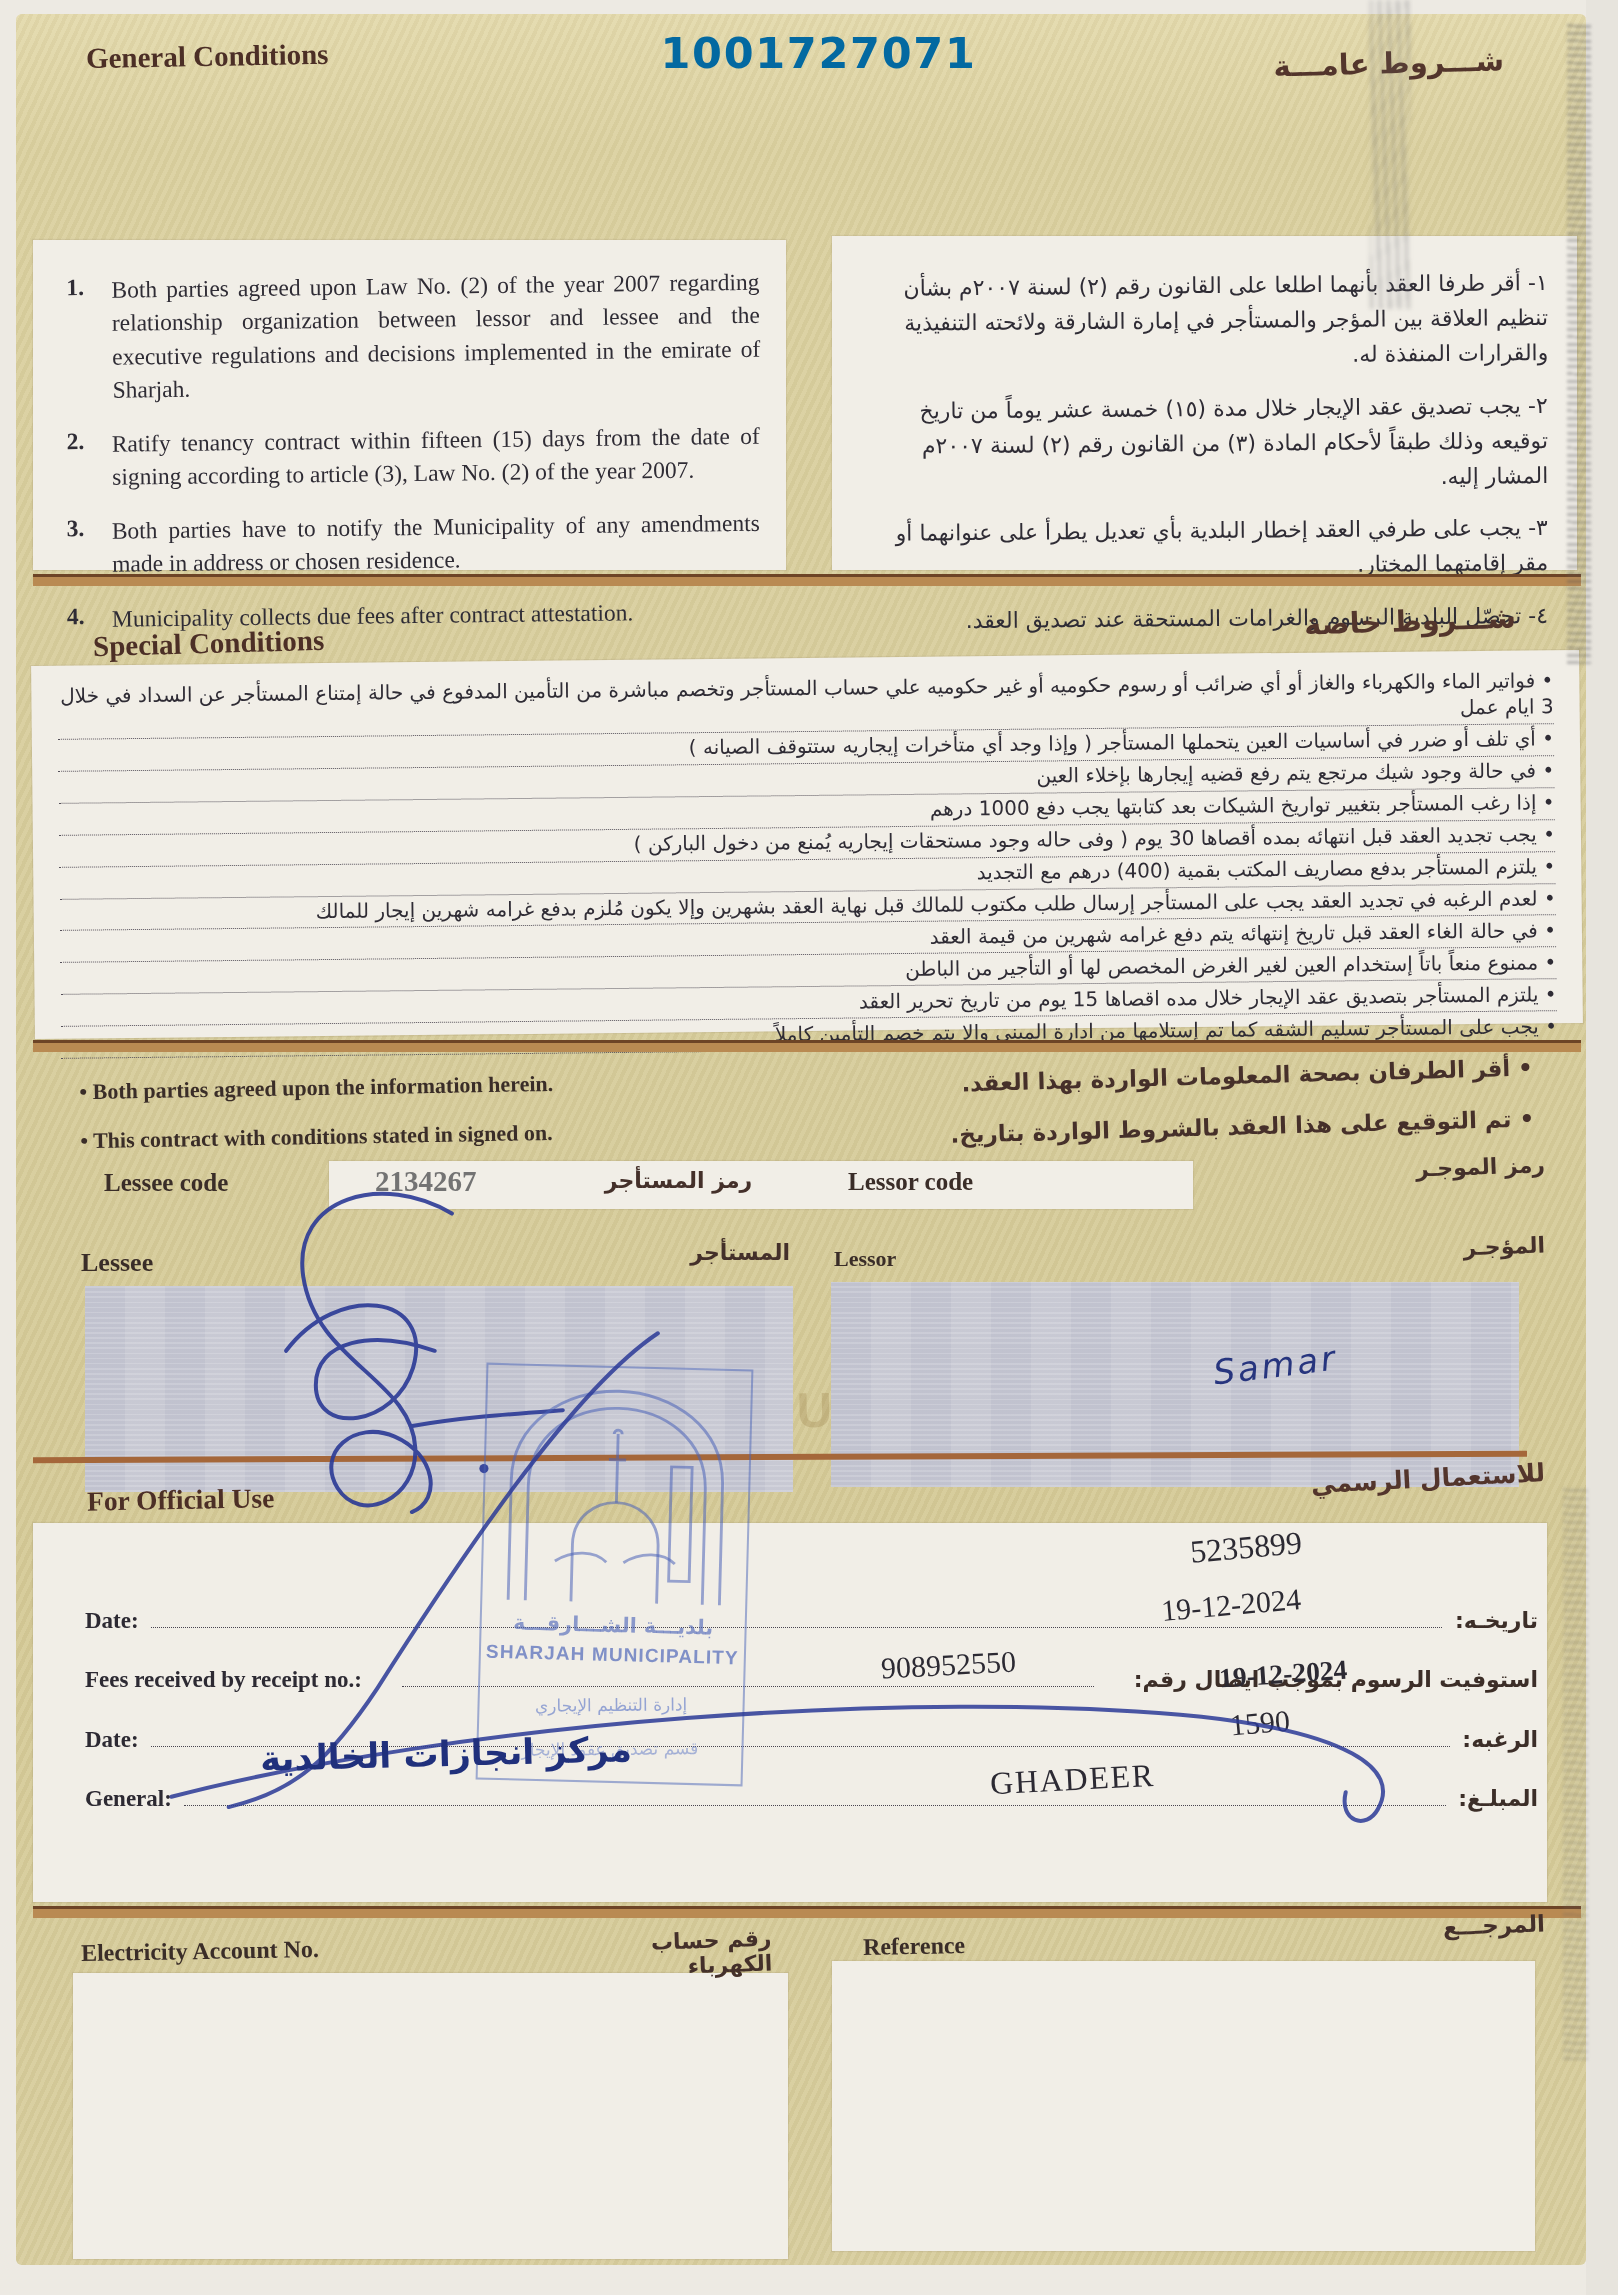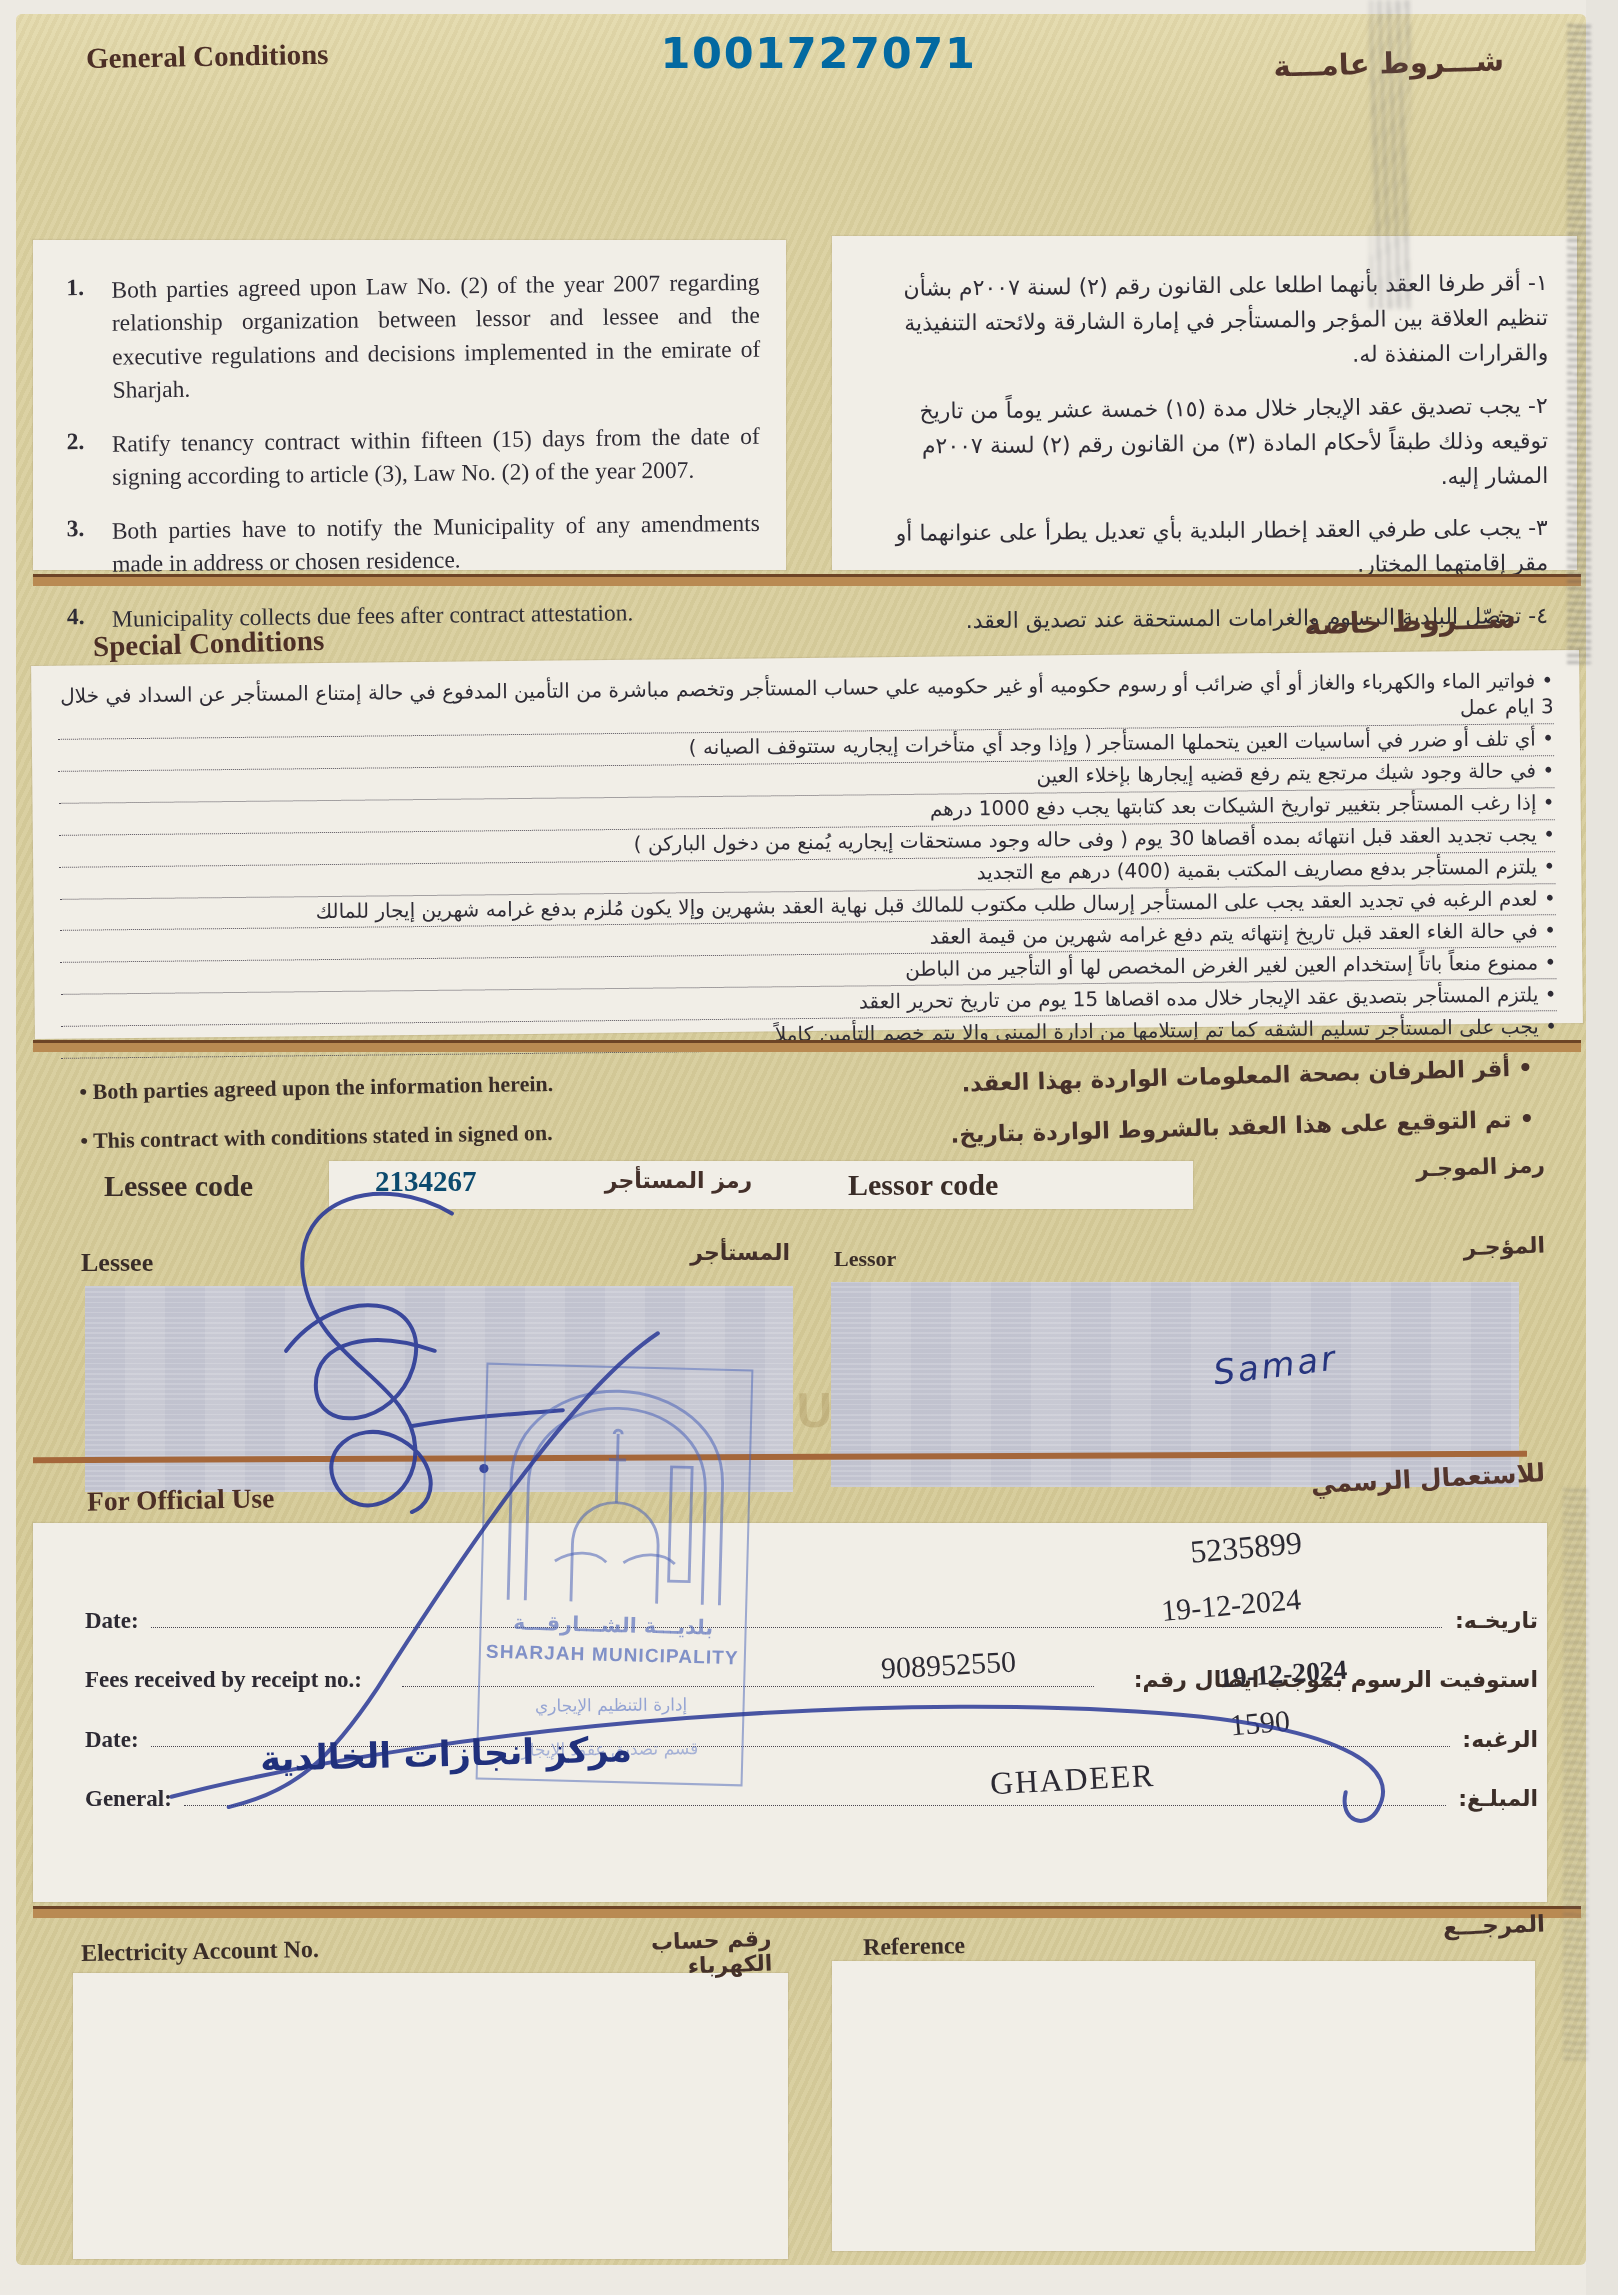--- a/index.html
+++ b/index.html
@@ -36,23 +36,23 @@
               border-bottom:1.7px dotted #55505a;padding-bottom:2.9px;margin-bottom:1.7px;}
   
   .agree-en{position:absolute;left:80px;top:1075px;z-index:4;transform:rotate(-1deg);}
   .agree-en div{font-size:22px;font-weight:bold;color:#3a2d28;margin-bottom:23px;}
   .agree-ar{position:absolute;left:847px;top:1064px;width:687px;z-index:4;direction:rtl;
             font-family:"DejaVu Sans",sans-serif;transform:rotate(-1.6deg);}
   .agree-ar div{font-size:23px;font-weight:bold;color:#46302a;margin-bottom:25px;text-align:right;}
   
   .code-strip{left:329px;top:1161px;width:864px;height:48px;}
   .lbl{position:absolute;z-index:4;font-weight:bold;}
-  .lbl-serif{font-size:30px;color:#3a2d28;}
+  .lbl-serif{font-size:25px;color:#3a2d28;}
   .lbl-ar{font-family:"DejaVu Sans",sans-serif;font-size:22px;color:#44302a;}
-  .val{position:absolute;z-index:4;font-family:"Liberation Serif",serif;color:#0c4a6e;}
+  .val{position:absolute;z-index:4;font-family:"Liberation Serif",serif;color:#737373;}
   
   .sigbox{position:absolute;background:#c9cad4;z-index:2;
           background-image:repeating-linear-gradient(0deg,rgba(255,255,255,.16) 0 1.7px,rgba(0,0,0,0) 1.7px 5.1px),
                            repeating-linear-gradient(90deg,rgba(178,180,197,.35) 0 40px,rgba(198,199,210,.3) 40px 80px);}
   .watermark{position:absolute;left:246px;top:1382px;width:1144px;text-align:center;z-index:1;
              font-family:"Liberation Sans",sans-serif;font-weight:bold;font-size:49px;letter-spacing:15px;
              color:rgba(148,120,62,.26);transform:rotate(-1deg);}
   
   .offbox{left:33px;top:1523px;width:1514px;height:379px;}
   .orow{position:absolute;left:85px;width:1453px;display:flex;align-items:baseline;z-index:4;}

